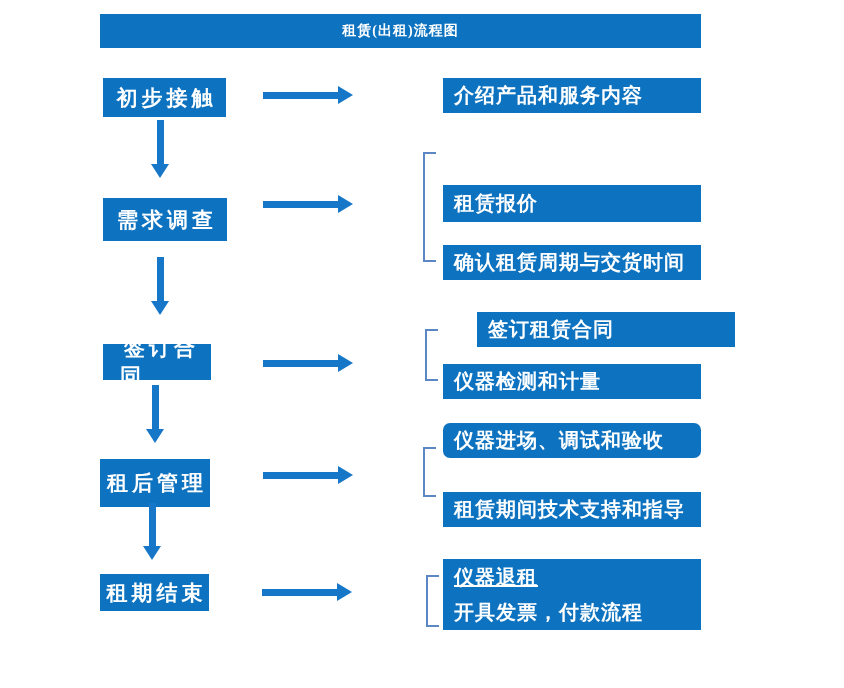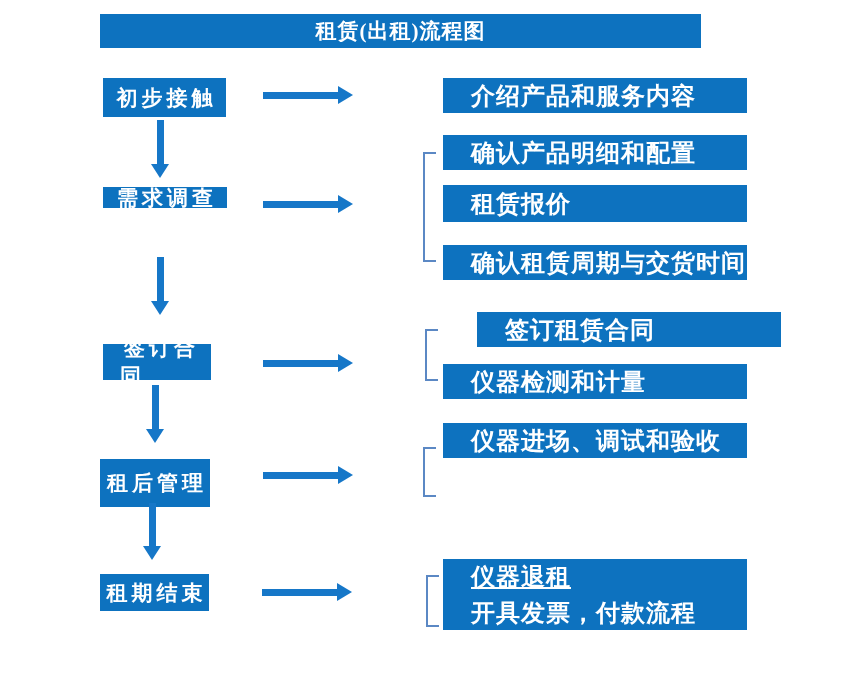--- a/index.html
+++ b/index.html
@@ -20,34 +20,34 @@
     background: #0d72bf;
     color: #ffffff;
     font-weight: bold;
     display: flex;
     align-items: center;
     box-sizing: border-box;
   }
   .title-bar {
     left: 100px; top: 14px; width: 601px; height: 34px;
     justify-content: center;
-    font-size: 21px;
+    font-size: 14px;
     letter-spacing: 1px;
   }
   .step {
     justify-content: center;
     font-size: 21px;
     letter-spacing: 4px;
     text-indent: 4px;
   }
   .detail {
-    left: 443px; width: 304px; height: 35px;
+    left: 443px; width: 258px; height: 35px;
     justify-content: flex-start;
-    padding-left: 28px;
-    font-size: 24px;
+    padding-left: 11px;
+    font-size: 20px;
     letter-spacing: 1px;
   }
   
   .h-arrow {
     position: absolute;
     display: flex;
     align-items: center;
     height: 18px;
   }
   .h-arrow .body {
@@ -90,32 +90,32 @@
   }
 </style>
 </head>
 <body>
 
 <div class="canvas">
 
   <div class="box title-bar">租赁(出租)流程图</div>
 
   <div class="box step" style="left:103px; top:78px;  width:123px; height:39px;">初步接触</div>
-  <div class="box step" style="left:103px; top:187px; width:124px; height:21px;">需求调查</div>
+  <div class="box step" style="left:103px; top:198px; width:124px; height:43px;">需求调查</div>
   <div class="box step" style="left:103px; top:344px; width:108px; height:36px;padding-left:17px;">签订合同</div>
   <div class="box step" style="left:100px; top:459px; width:110px; height:48px;">租后管理</div>
   <div class="box step" style="left:100px; top:574px; width:109px; height:37px;">租期结束</div>
 
   <div class="box detail" style="top:78px;">介绍产品和服务内容</div>
-  <div class="box detail" style="top:135px;">确认产品明细和配置</div>
   <div class="box detail" style="top:185px; height:37px;">租赁报价</div>
   <div class="box detail" style="top:245px;">确认租赁周期与交货时间</div>
   <div class="box detail" style="top:312px;margin-left:34px;">签订租赁合同</div>
   <div class="box detail" style="top:364px;">仪器检测和计量</div>
-  <div class="box detail" style="top:423px;">仪器进场、调试和验收</div>
+  <div class="box detail" style="top:423px;border-radius:7px;">仪器进场、调试和验收</div>
+  <div class="box detail" style="top:492px;">租赁期间技术支持和指导</div>
   <div class="box detail" style="top:559px; height:36px;text-decoration:underline;">仪器退租</div>
   <div class="box detail" style="top:595px;">开具发票，付款流程</div>
 
   <div class="h-arrow" style="left:263px; top:86px;">
       <div class="body"></div>
       <div class="head"></div>
     </div>
   <div class="h-arrow" style="left:263px; top:195px;">
       <div class="body"></div>
       <div class="head"></div>

